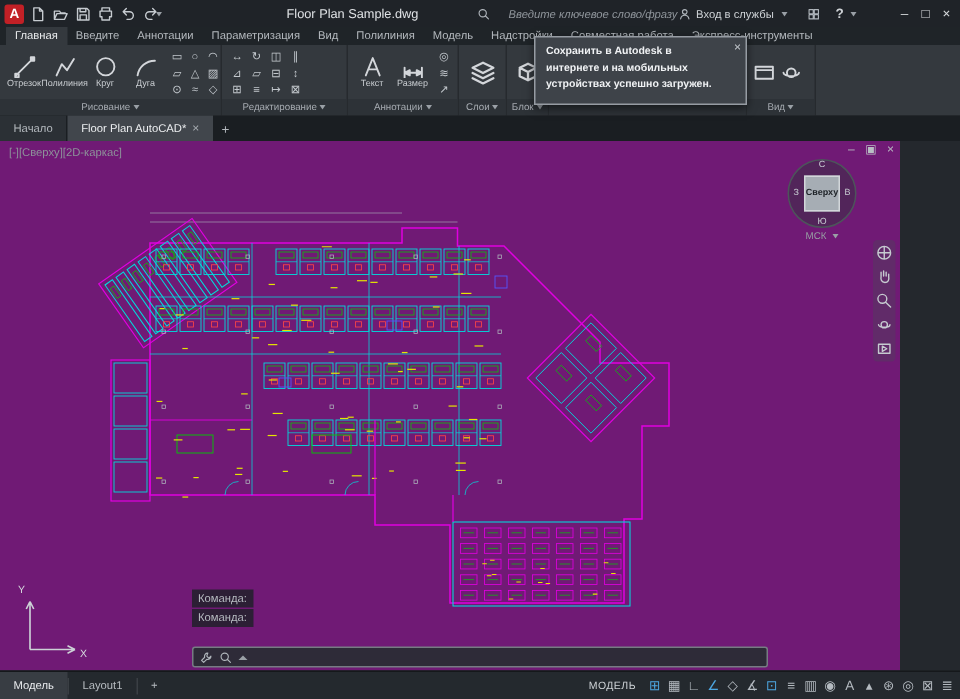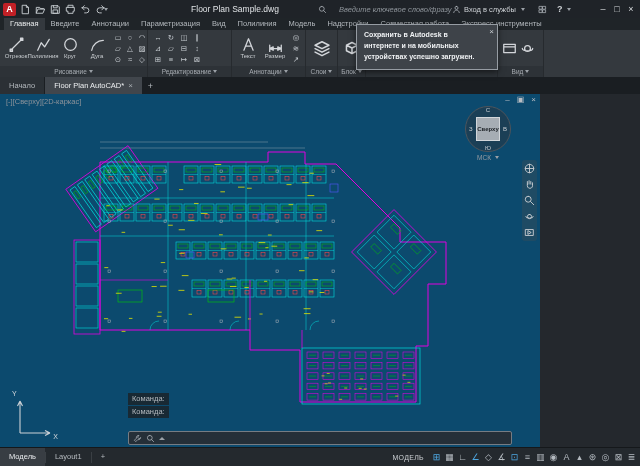--- a/index.html
+++ b/index.html
@@ -45,21 +45,21 @@
 
 #popup{position:absolute;left:356px;top:24px;width:142px;min-height:46px;background:#3e4349;border:1px solid #969ca3;box-shadow:0 2px 6px rgba(0,0,0,.55);z-index:40;padding:5px 14px 5px 7px;font-size:7px;font-weight:bold;color:#f0f2f4;line-height:1.55}
 #popup .close{position:absolute;top:1px;right:3px;font-size:8px;color:#c6cbd0;font-weight:normal}
 
 #filetabs{position:absolute;left:0;top:77px;width:640px;height:17px;background:#1a1e22;display:flex;align-items:stretch}
 .ftab{display:flex;align-items:center;padding:0 9px;font-size:7.5px;color:#b4b9be;background:#2b3035;margin-right:1px;gap:4px}
 .ftab.active{background:#41464c;color:#eceef0}
 .ftab .x{font-size:8px;color:#a8adb2}
 #ftab-plus{width:15px;display:flex;align-items:center;justify-content:center;color:#b4b9be;font-size:9px}
 
-#canvas{position:absolute;left:0;top:94px;width:540px;height:353px;background:#0c4a6e;overflow:hidden}
+#canvas{position:absolute;left:0;top:94px;width:600px;height:353px;background:#701a75;overflow:hidden}
 #plan{position:absolute;left:0;top:0}
 #vp-label{position:absolute;left:6px;top:3px;font-size:7.5px;color:#8d939a}
 #vp-win{position:absolute;right:4px;top:1px;display:flex;gap:7px;font-size:8px;color:#b9bec4}
 #vcwrap{position:absolute;right:28px;top:12px;width:48px;text-align:center}
 #vc-ring{width:46px;height:46px;border-radius:50%;border:1px solid #4d545b;background:rgba(46,52,58,.45);position:relative;margin:0 auto}
 #vc-face{position:absolute;left:50%;top:50%;transform:translate(-50%,-50%);width:24px;height:24px;background:#a6adb4;color:#20252a;font-size:6px;font-weight:bold;display:flex;align-items:center;justify-content:center;border:1px solid #d2d6da}
 .vcl{position:absolute;font-size:6px;color:#c9ced3}
 .vcl.n{top:0;left:0;right:0}.vcl.s{bottom:0;left:0;right:0}.vcl.w{left:3px;top:19px}.vcl.e{right:3px;top:19px}
 #vc-ucs{margin-top:2px;font-size:6.5px;color:#969ca2;display:flex;justify-content:center;align-items:center;gap:2px}
 #navbar{position:absolute;right:3px;top:66px;display:flex;flex-direction:column;gap:5px;padding:3px 2px;background:rgba(70,76,82,.35);border-radius:3px}

